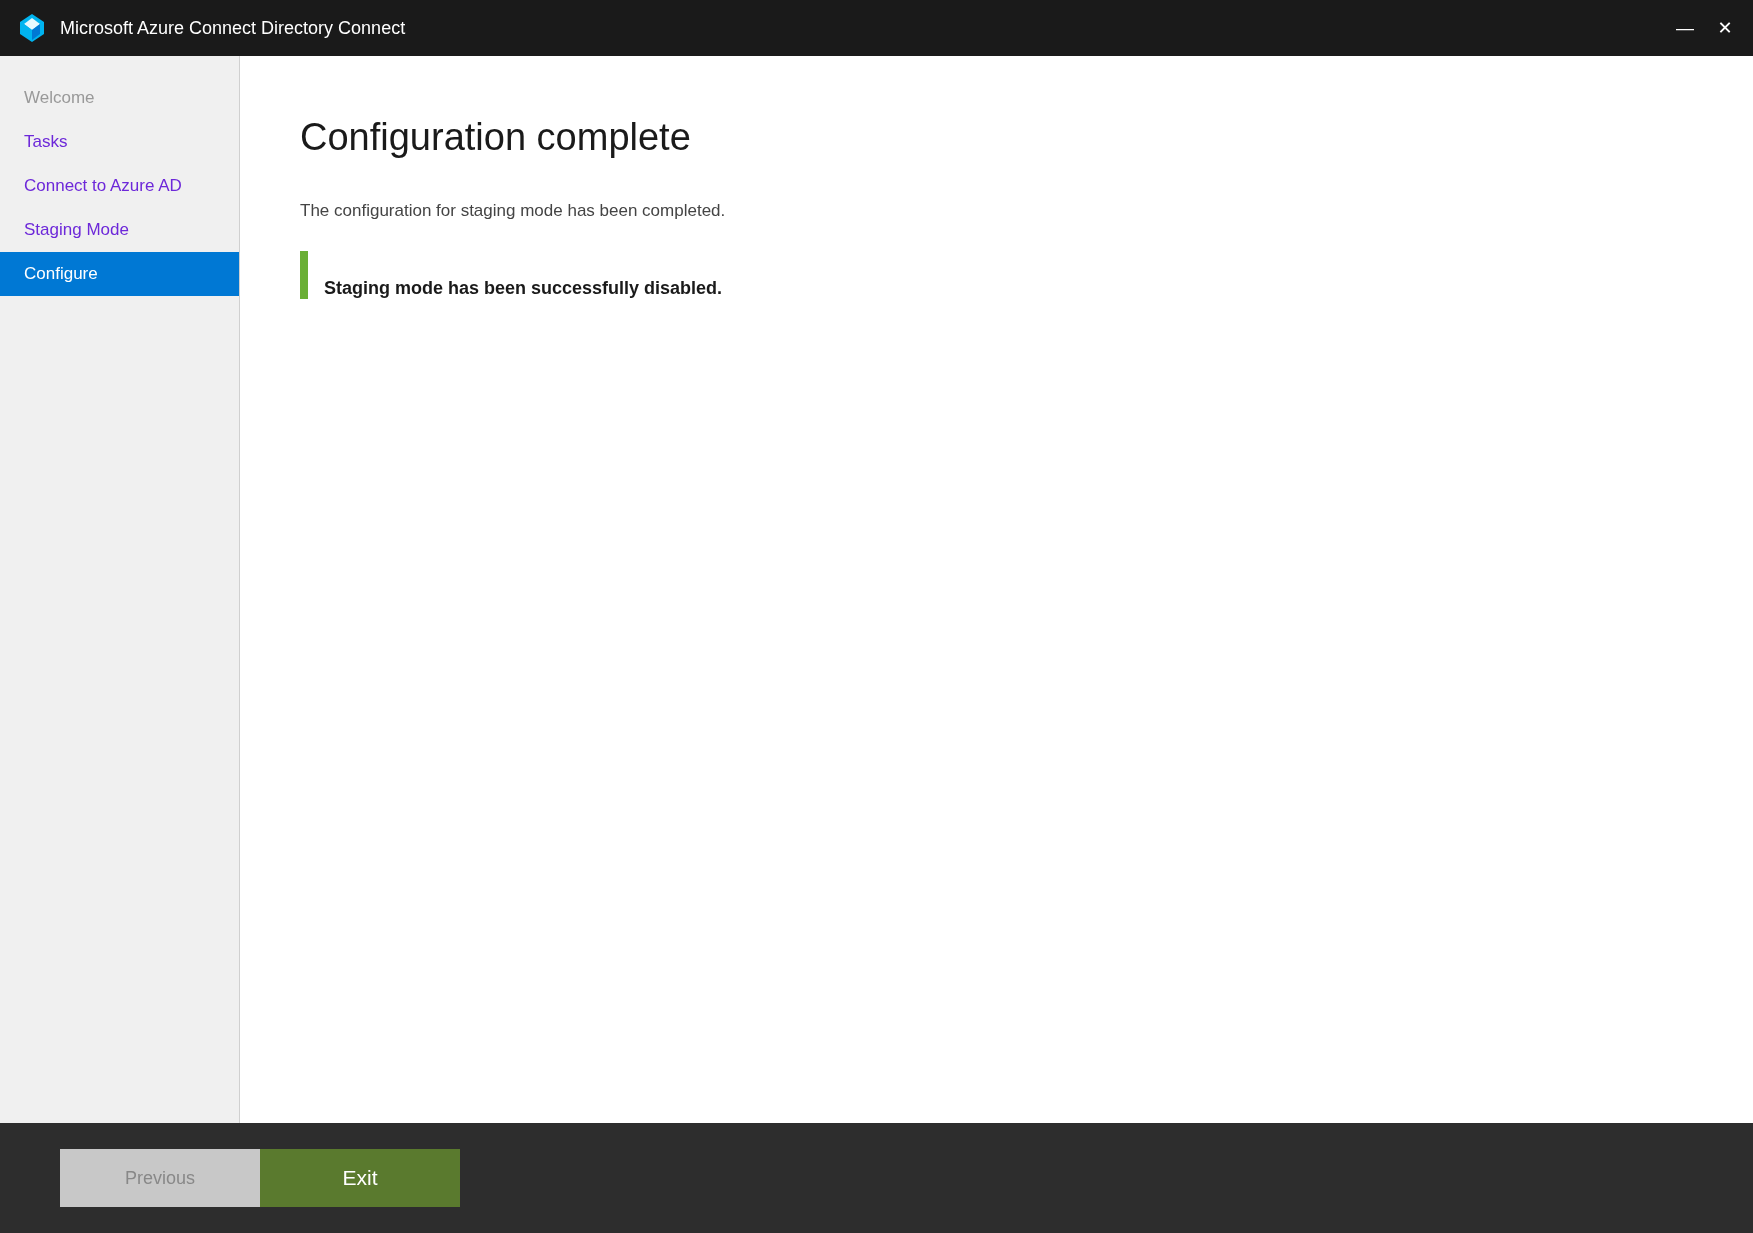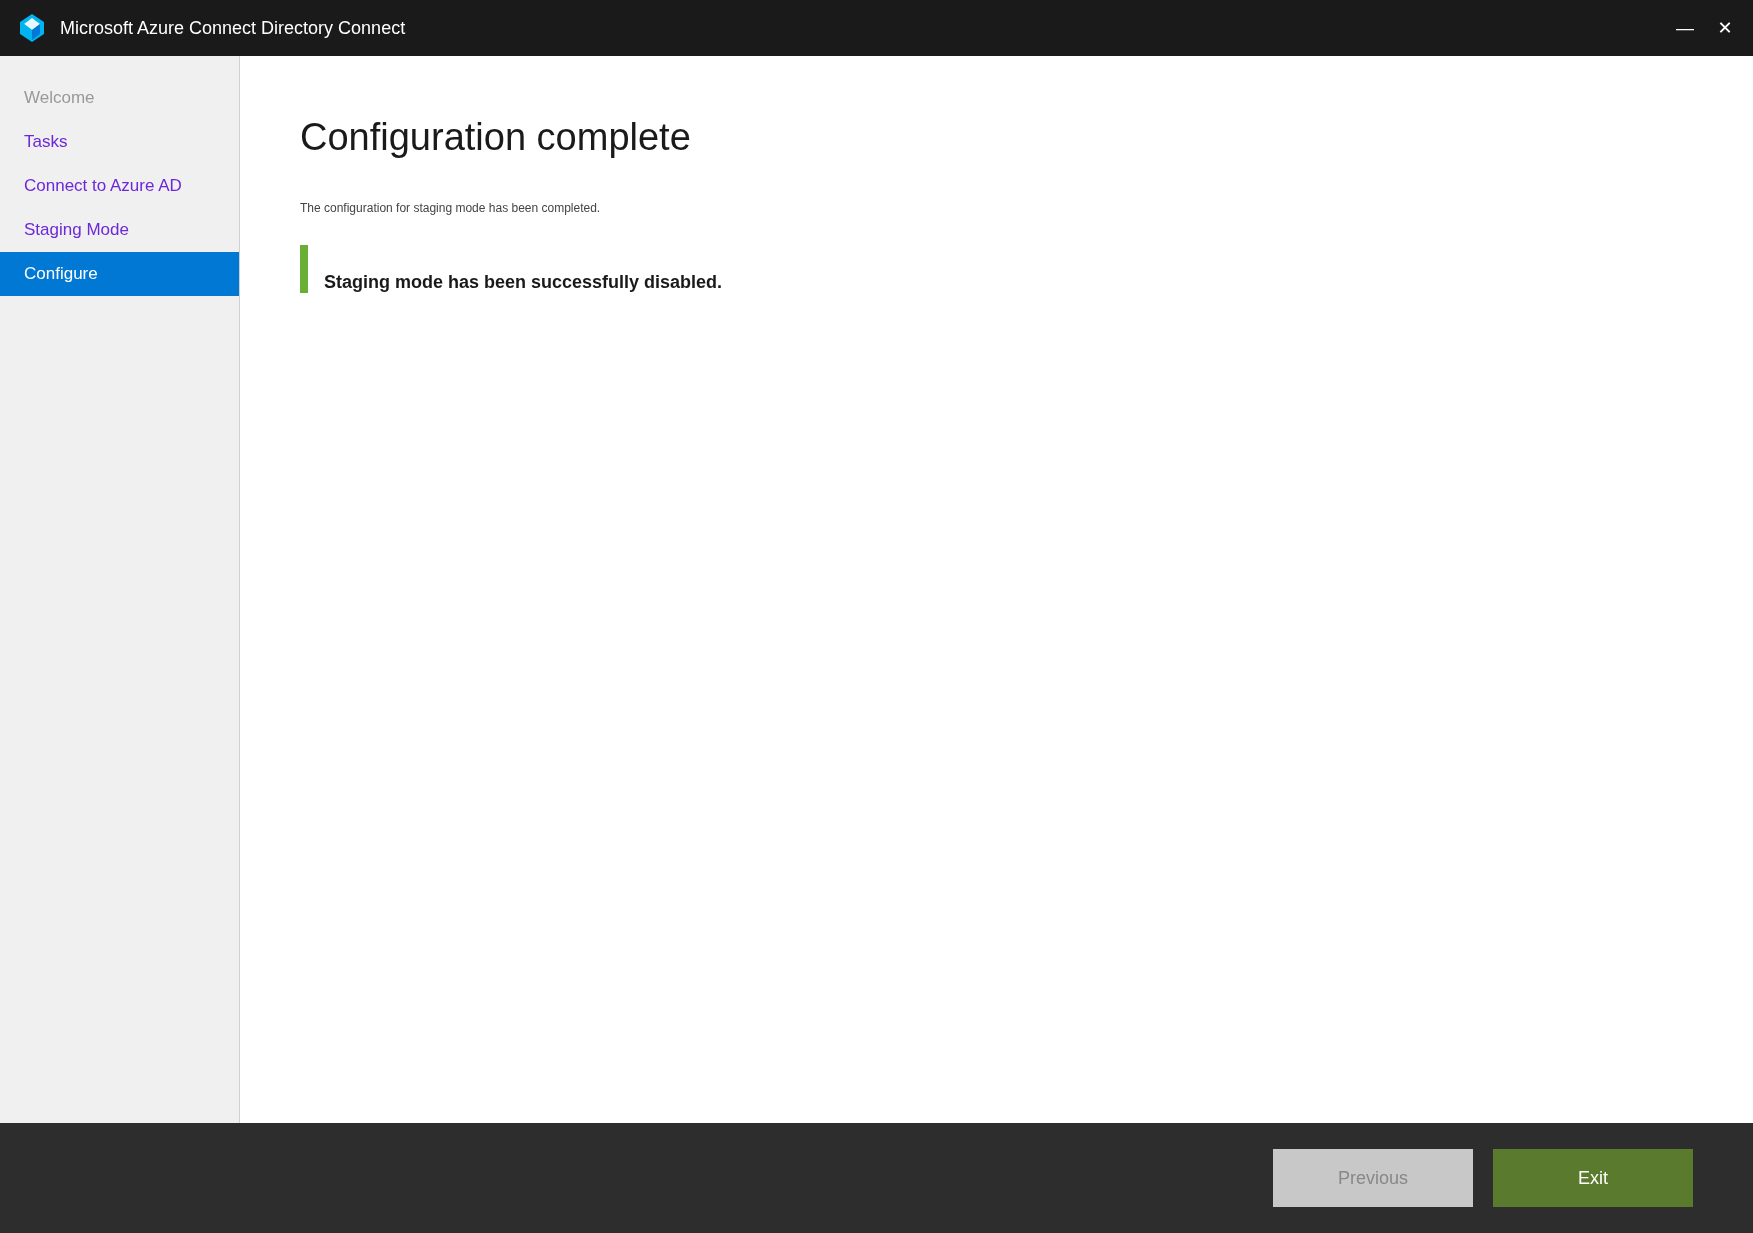--- a/index.html
+++ b/index.html
@@ -103,21 +103,21 @@
     }
 
     .page-title {
       font-size: 38px;
       font-weight: 300;
       color: #1a1a1a;
       margin-bottom: 42px;
     }
 
     .description-text {
-      font-size: 12px;
+      font-size: 17px;
       color: #444444;
       margin-bottom: 30px;
     }
 
     .success-banner {
       display: flex;
       align-items: flex-end;
       margin-top: 10px;
     }
 
@@ -134,44 +134,43 @@
       font-weight: 700;
       color: #1a1a1a;
     }
 
     
     .footer {
       background: #2d2d2d;
       height: 110px;
       display: flex;
       align-items: center;
-      justify-content: flex-end;
+      justify-content: flex-start;
       padding: 0 60px;
-      gap: 20px;
       flex-shrink: 0;
     }
 
     .btn-previous {
       background: #c8c8c8;
       color: #888888;
       border: none;
       padding: 0 50px;
       height: 58px;
       font-size: 18px;
       cursor: pointer;
       min-width: 200px;
     }
 
     .btn-exit {
       background: #5a7a2e;
       color: #ffffff;
       border: none;
       padding: 0 50px;
       height: 58px;
-      font-size: 18px;
+      font-size: 21px;
       cursor: pointer;
       min-width: 200px;
     }
 
     
     .diamond-logo {
       position: relative;
       width: 32px;
       height: 32px;
     }

